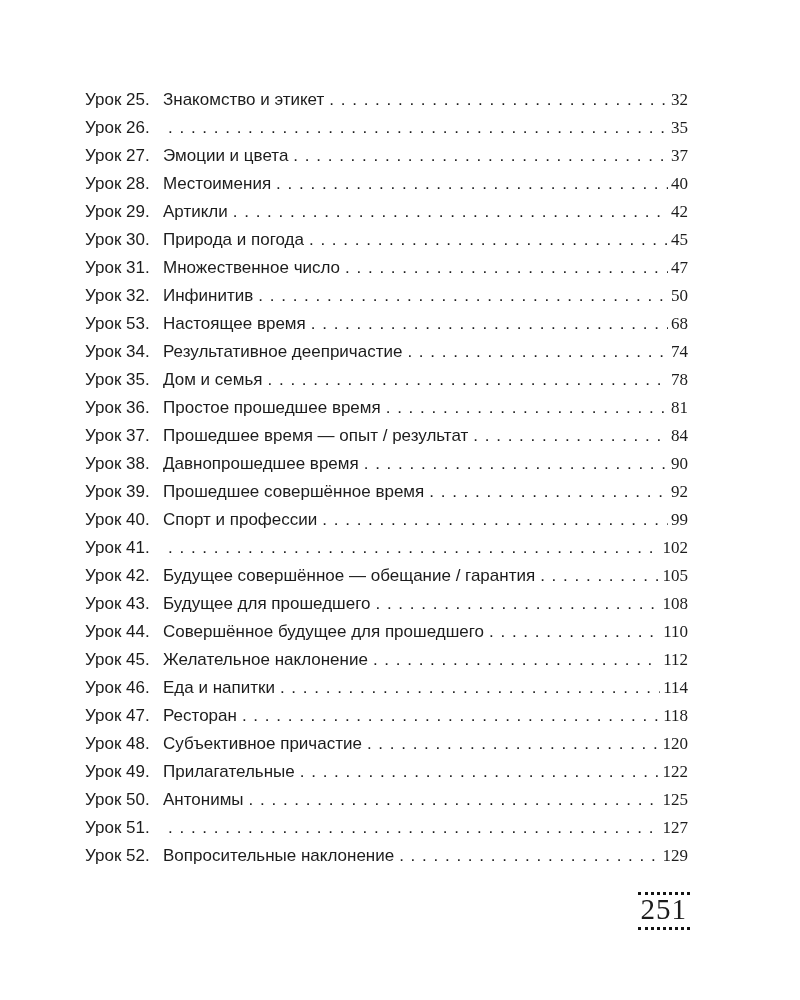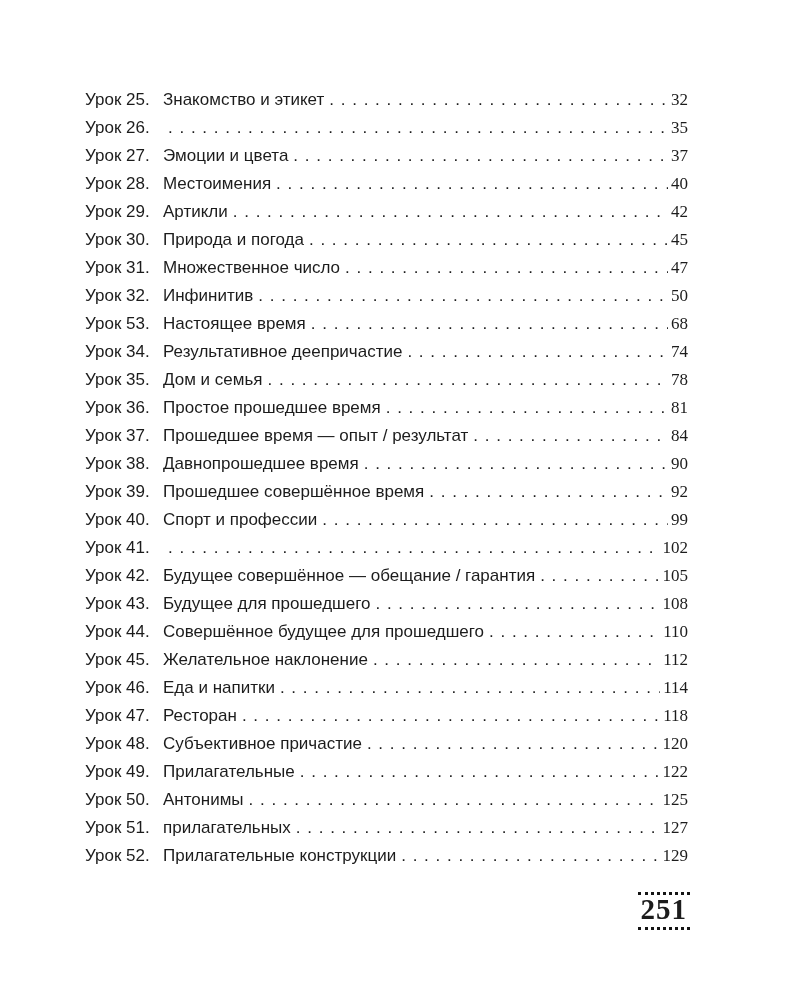--- a/index.html
+++ b/index.html
@@ -58,21 +58,21 @@
     font-family: Liberation Serif, serif;
   }
   .footer {
     position: absolute;
     top: 892px;
     right: 110px;
   }
   .folio {
     display: inline-block;
     font-family: "Liberation Serif", "DejaVu Serif", serif;
-    font-weight: 700;
+    font-weight: 400;
     font-size: 29px;
     line-height: 0.95;
     letter-spacing: 1px;
     border-top: 3px dotted #141414;
     border-bottom: 3px dotted #141414;
     padding: 1px 3px 3px 3px;
   }
 </style>
 </head>
 <body>
@@ -333,31 +333,30 @@
           <span class="toc-title">Антонимы</span>
           <span class="toc-dots">. . . . . . . . . . . . . . . . . . . . . . . . . . . . . . . . . . . . . . . . . . . . . . . . . . . . . . . . . . . . . . . . . . . . . . . . . . . . . . . . . . . . . . . . . . . . . . . . . . . . . . . . . . . . . . . . . . . . . . . . </span>
           <span class="toc-page">125</span>
         </div>
       </div>
     </div>
     <div class="toc-entry">
       <span class="toc-label">Урок 51.</span>
       <div class="toc-body">
         <div class="toc-line">
-          <span class="toc-title">прилагательных</span>
           <span class="toc-dots">. . . . . . . . . . . . . . . . . . . . . . . . . . . . . . . . . . . . . . . . . . . . . . . . . . . . . . . . . . . . . . . . . . . . . . . . . . . . . . . . . . . . . . . . . . . . . . . . . . . . . . . . . . . . . . . . . . . . . . . . </span>
           <span class="toc-page">127</span>
         </div>
       </div>
     </div>
     <div class="toc-entry">
       <span class="toc-label">Урок 52.</span>
       <div class="toc-body">
         <div class="toc-line">
-          <span class="toc-title">Прилагательные конструкции</span>
+          <span class="toc-title">Вопросительные наклонение</span>
           <span class="toc-dots">. . . . . . . . . . . . . . . . . . . . . . . . . . . . . . . . . . . . . . . . . . . . . . . . . . . . . . . . . . . . . . . . . . . . . . . . . . . . . . . . . . . . . . . . . . . . . . . . . . . . . . . . . . . . . . . . . . . . . . . . </span>
           <span class="toc-page">129</span>
         </div>
       </div>
     </div>
   </div>
 
 <div class="footer">
   <span class="folio">251</span>
 </div>

